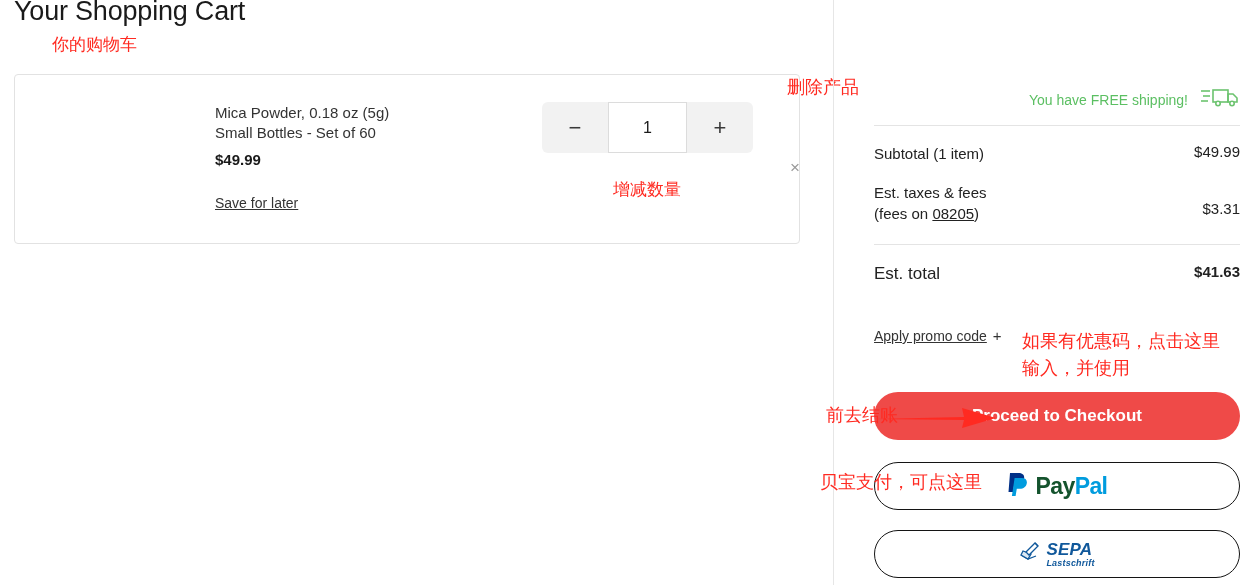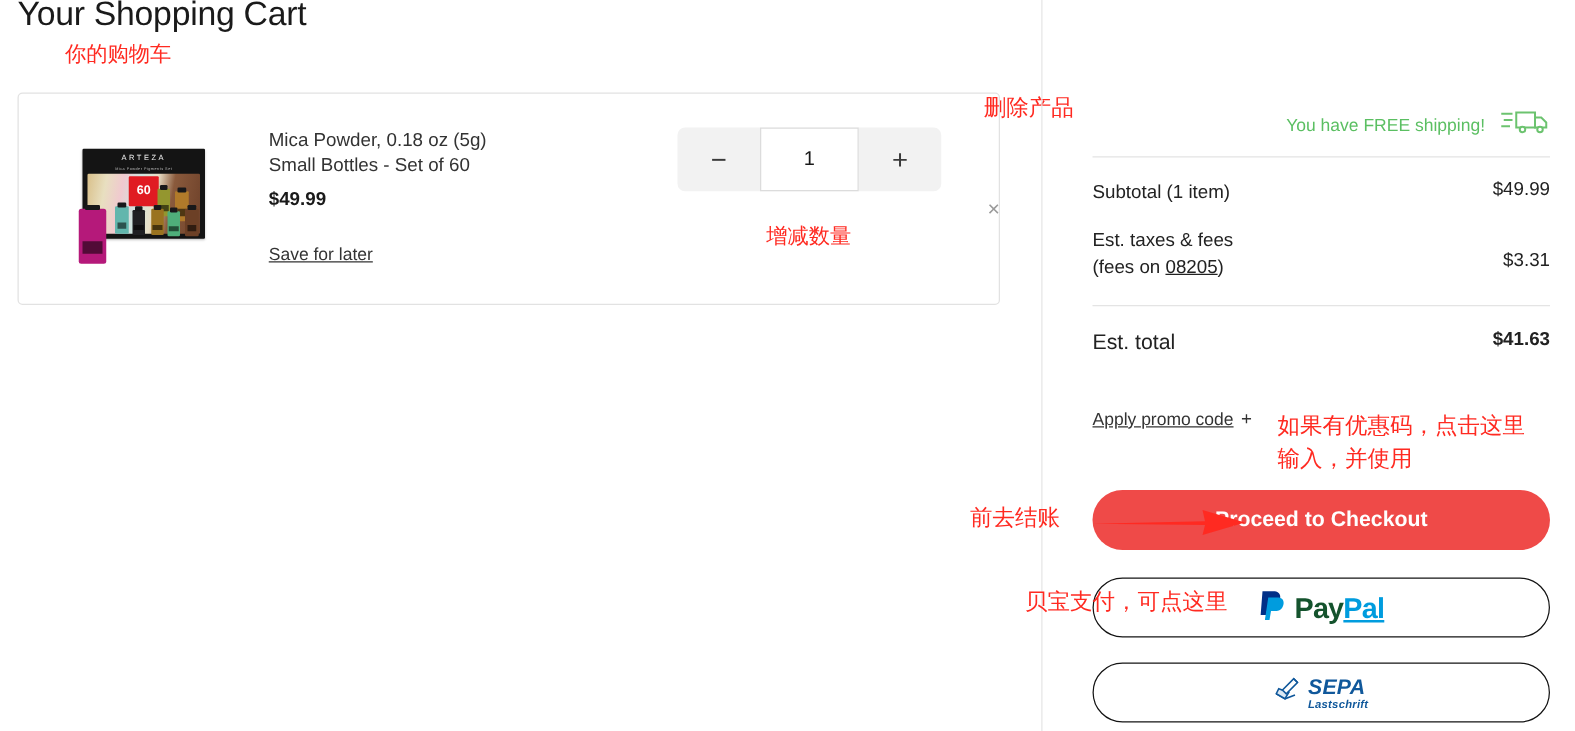--- a/index.html
+++ b/index.html
@@ -149,73 +149,57 @@
   #anno-promo { left: 1022px; top: 327px; font-size: 18px; line-height: 1.5; }
 
   .checkout-btn {
     position: absolute; left: 874px; top: 392px;
     width: 366px; height: 48px; border-radius: 24px;
     background: #ef4a48; color: #fff; border: 0;
     font-size: 17px; font-weight: bold; cursor: pointer;
     display: flex; align-items: center; justify-content: center;
     font-family: "Liberation Sans", sans-serif;
   }
-  #anno-checkout { left: 776px; top: 403px; font-size: 18px; }
+  #anno-checkout { left: 826px; top: 403px; font-size: 18px; }
   .arrow-anno {
     position: absolute; left: 872px; top: 404px; width: 130px; height: 28px;
     pointer-events: none;
   }
 
   .pay-btn {
     position: absolute; left: 874px; width: 366px; height: 48px;
     border-radius: 24px; background: #fff; border: 1px solid #141414;
     display: flex; align-items: center; justify-content: center; cursor: pointer;
   }
   #paypal-btn { top: 462px; }
   #sepa-btn { top: 530px; }
   #anno-paypal { left: 820px; top: 470px; font-size: 18px; }
 
   
   .pp-wrap { display: flex; align-items: center; gap: 7px; }
   .pp-text { font-size: 23px; font-weight: bold; letter-spacing: -0.6px; }
   .pp-dark { color: #14532d; }
-  .pp-light { color: #009cde; text-decoration: underline; }
+  .pp-light { color: #009cde; }
 
   
   .sepa-wrap { display: flex; align-items: center; gap: 5px; }
   .sepa-text { line-height: 1; font-style: italic; }
   .sepa-main { font-size: 17px; font-weight: bold; color: #10589b; letter-spacing: .2px; }
   .sepa-sub { font-size: 9px; font-weight: bold; color: #10589b; letter-spacing: .2px; margin-top: 1px; }
 </style>
 </head>
 <body>
 
 <div class="page">
 
   <div class="page-title">Your Shopping Cart</div>
   <div class="anno" id="anno-title">你的购物车</div>
 
   <div class="cart-card">
 
-    <div class="product-thumb">
-      <div class="box-art">
-        <div class="box-brand">ARTEZA</div>
-        <div class="box-sub">Mica Powder Pigments Set</div>
-        <div class="box-photo"></div>
-        <div class="box-badge">60</div>
-        <div class="bottle" style="left:60px;top:32px;width:10px;height:22px;background:#94962f;"></div>
-        <div class="bottle" style="left:74px;top:34px;width:11px;height:24px;background:#b07a2a;"></div>
-        <div class="bottle" style="left:26px;top:46px;width:11px;height:22px;background:#62b6ad;"></div>
-        <div class="bottle" style="left:40px;top:49px;width:10px;height:20px;background:#1f1f22;"></div>
-        <div class="bottle" style="left:55px;top:48px;width:10px;height:21px;background:#9a7320;"></div>
-        <div class="bottle" style="left:68px;top:50px;width:10px;height:20px;background:#4fae7a;"></div>
-        <div class="bottle" style="left:82px;top:48px;width:11px;height:22px;background:#6c4026;"></div>
-      </div>
-      <div class="bottle" style="position:absolute;left:-2px;top:72px;width:22px;height:44px;background:#b5197a;border-radius:2px;"></div>
-    </div>
 
     <div class="product-info">
       <div class="p-name">Mica Powder, 0.18 oz (5g)</div>
       <div class="p-name">Small Bottles - Set of 60</div>
       <div class="p-price">$49.99</div>
       <div class="p-save">Save for later</div>
     </div>
 
     <div class="remove-x">×</div>
   </div>

